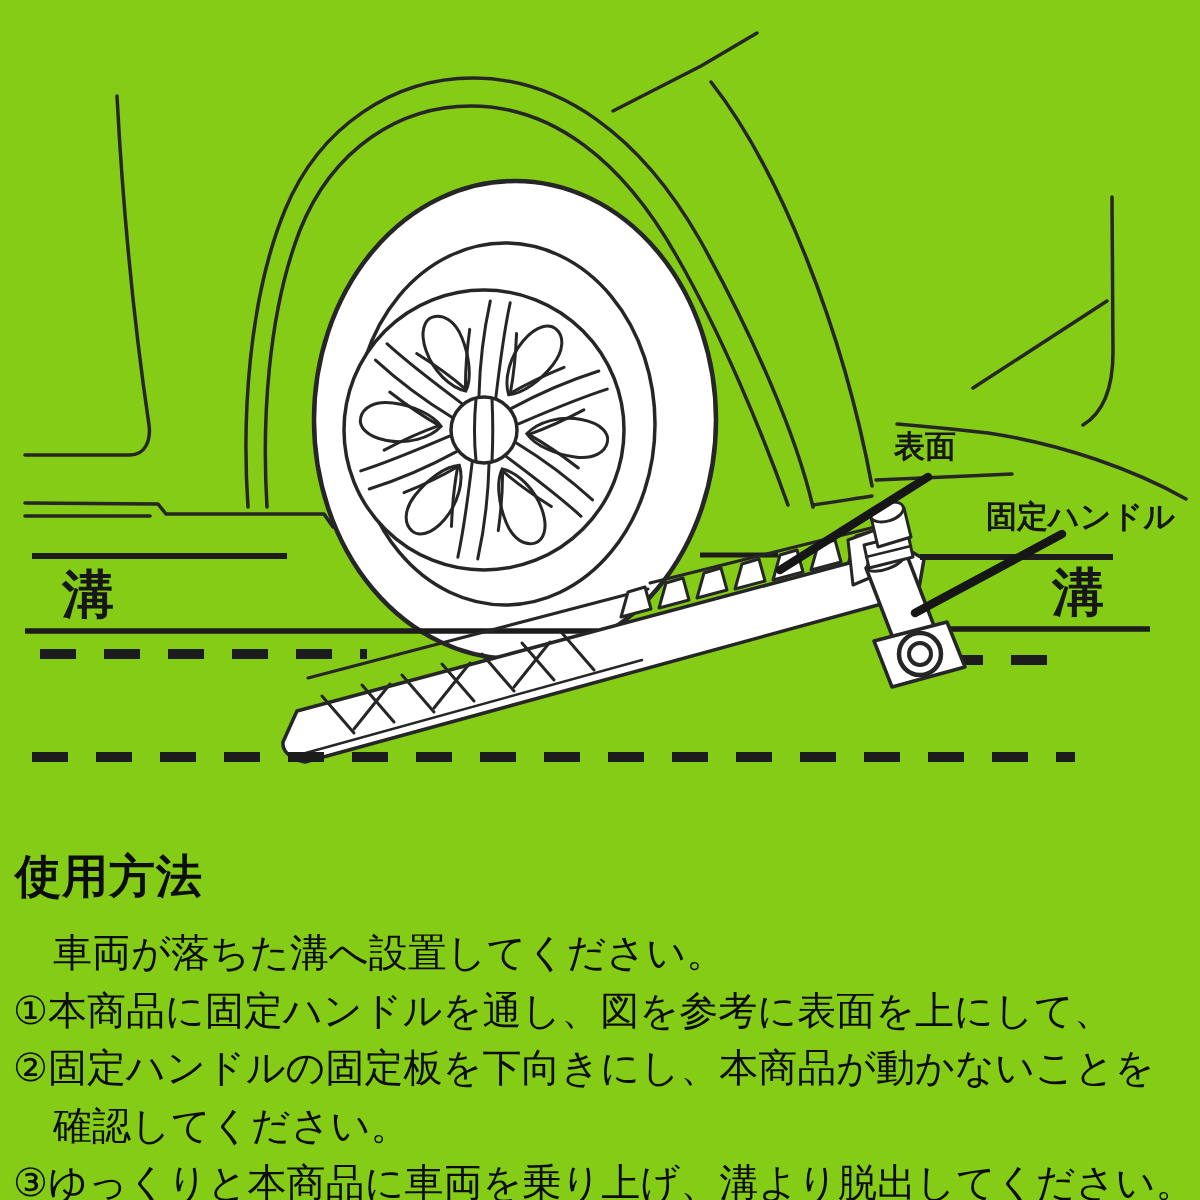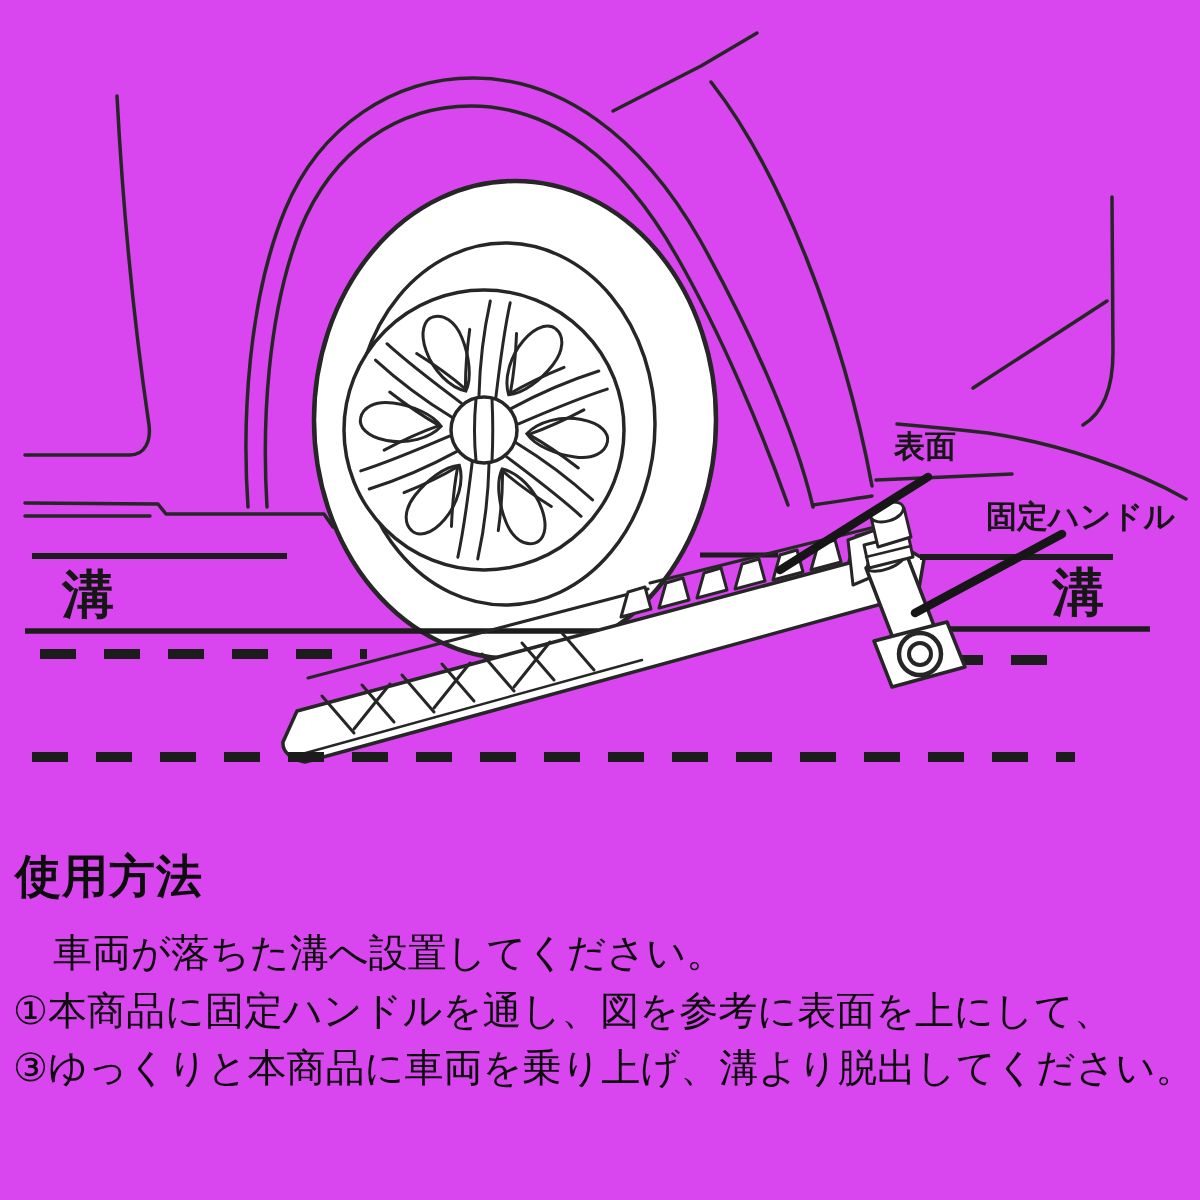--- a/index.html
+++ b/index.html
@@ -1,16 +1,16 @@
 <!DOCTYPE html>
 <html><head>
 <meta charset="utf-8">
 <style>
   html,body{margin:0;padding:0;background:#fff;}
-  .page{position:relative;width:1200px;height:1200px;background:#d946ef;overflow:hidden;
+  .page{position:relative;width:1200px;height:1200px;background:#84cc16;overflow:hidden;
         font-family:"Liberation Sans","DejaVu Sans",sans-serif;color:#111;}
   .diagram{position:absolute;left:0;top:0;width:1200px;height:830px;}
   .diagram svg{position:absolute;left:0;top:0;}
   .lbl{position:absolute;color:#161616;white-space:nowrap;}
   .lbl-surface{left:894px;top:426px;font-size:31px;font-weight:600;}
   .lbl-handle{left:986px;top:496px;font-size:31px;font-weight:600;}
   .lbl-groove{font-size:52px;font-weight:600;}
   .lbl-groove-left{left:62px;top:560px;}
   .lbl-groove-right{left:1052px;top:558px;}
   .instructions{position:absolute;left:13px;top:838px;width:1182px;}
@@ -134,16 +134,18 @@
     <div class="lbl lbl-surface">表面</div>
     <div class="lbl lbl-handle">固定ハンドル</div>
     <div class="lbl lbl-groove lbl-groove-left">溝</div>
     <div class="lbl lbl-groove lbl-groove-right">溝</div>
   </div>
 
   <div class="instructions">
     <h2>使用方法</h2>
     <div class="iline indent">車両が落ちた溝へ設置してください。</div>
     <div class="iline">①本商品に固定ハンドルを通し、図を参考に表面を上にして、</div>
+    <div class="iline">②固定ハンドルの固定板を下向きにし、本商品が動かないことを</div>
+    <div class="iline indent">確認してください。</div>
     <div class="iline">③ゆっくりと本商品に車両を乗り上げ、溝より脱出してください。</div>
   </div>
 
 </div>
 
 </body></html>

